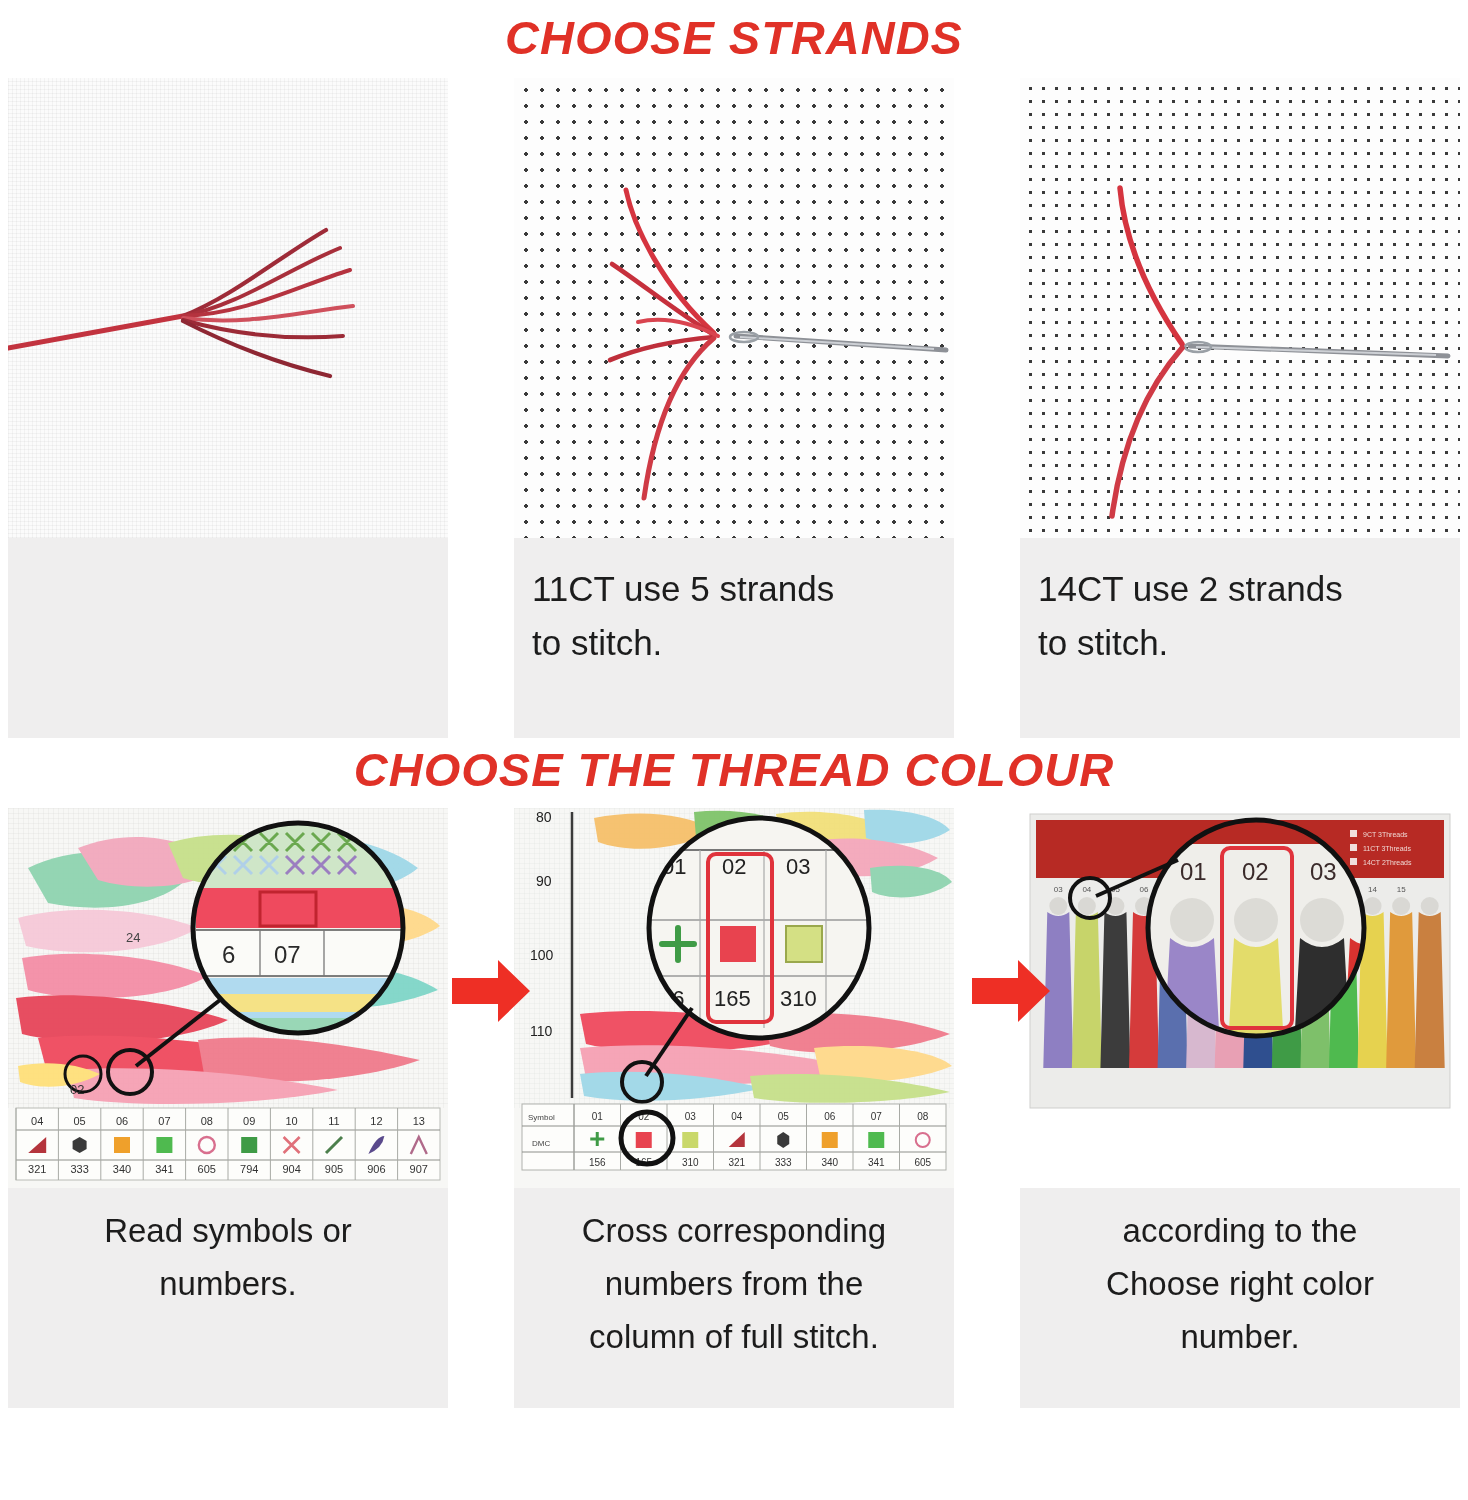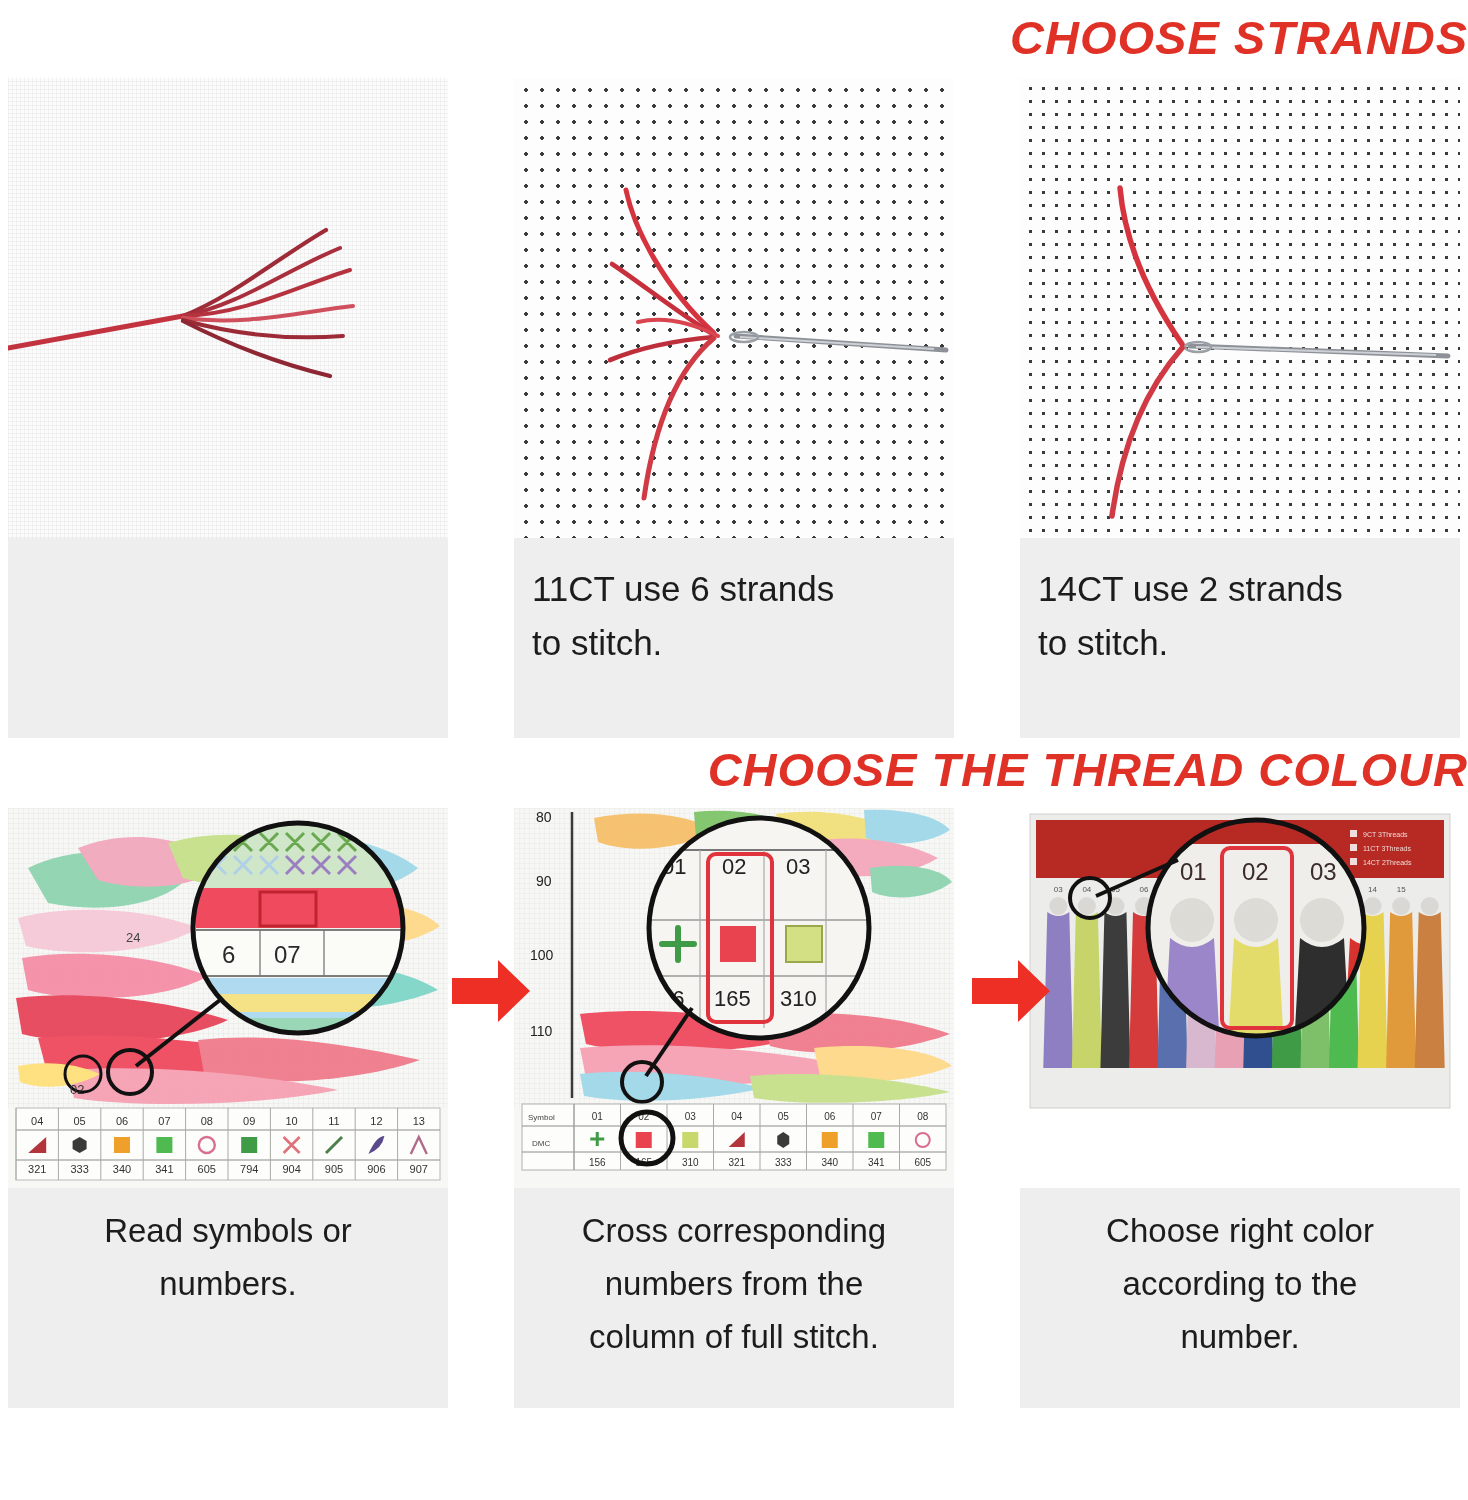--- a/index.html
+++ b/index.html
@@ -8,21 +8,21 @@
     width: 1468px; height: 1500px;
     background: #ffffff;
     font-family: "Liberation Sans", sans-serif;
     overflow: hidden;
   }
   .page { position: relative; width: 1468px; height: 1500px; background:#fff; }
 
   
   .heading {
     width: 100%;
-    text-align: right;
+    text-align: center;
     color: #e03127;
     font-weight: bold;
     font-style: italic;
     letter-spacing: 1px;
   }
   #heading-strands { font-size: 47px; line-height: 64px; padding-top: 6px; }
   #heading-colour  { font-size: 47px; line-height: 64px; }
 
   
   .row { display: flex; justify-content: space-between; padding: 0 8px; }
@@ -126,21 +126,21 @@
           <g fill="none" stroke-linecap="round">
             <path d="M200 255 C 150 210, 120 150, 112 112" stroke="#d5343f" stroke-width="5"></path>
             <path d="M200 257 C 160 232, 128 206, 98 186" stroke="#c6303c" stroke-width="4.6"></path>
             <path d="M200 259 C 165 262, 130 268, 96 282" stroke="#bf2f3b" stroke-width="4.6"></path>
             <path d="M200 260 C 162 292, 140 350, 130 420" stroke="#cf3a45" stroke-width="5"></path>
             <path d="M204 258 C 176 244, 150 238, 124 244" stroke="#d9444f" stroke-width="4"></path>
           </g>
         </svg>
       </div>
       <div class="card-caption">
-        <div>11CT use 6 strands</div>
+        <div>11CT use 5 strands</div>
         <div>to stitch.</div>
       </div>
     </div>
 
     <div class="card">
       <div class="card-media">
         <div class="aida fine"></div>
         <svg class="art" viewBox="0 0 440 460" preserveAspectRatio="none">
           <g>
             <line x1="170" y1="268" x2="428" y2="278" stroke="#8e9197" stroke-width="5" stroke-linecap="round"></line>
@@ -495,19 +495,19 @@
             <path d="M280 130 q22 18 44 0 l6 110 h-56 z" fill="#2e2e2e"></path>
             <path d="M330 130 q18 14 36 0 l6 110 h-48 z" fill="#d8322f"></path>
             <rect x="202" y="40" width="70" height="180" rx="8" fill="none" stroke="#e0333c" stroke-width="4"></rect>
           </g>
           <circle cx="236" cy="120" r="108" fill="none" stroke="#111" stroke-width="5"></circle>
           <line x1="158" y1="52" x2="76" y2="88" stroke="#111" stroke-width="4"></line>
           <circle cx="70" cy="90" r="20" fill="none" stroke="#111" stroke-width="4"></circle>
         </svg>
       </div>
       <div class="card-caption">
+        <div>according to the</div>
         <div>Choose right color</div>
-        <div>according to the</div>
         <div>number.</div>
       </div>
     </div>
   </div>
 </div>
 
 </body></html>

